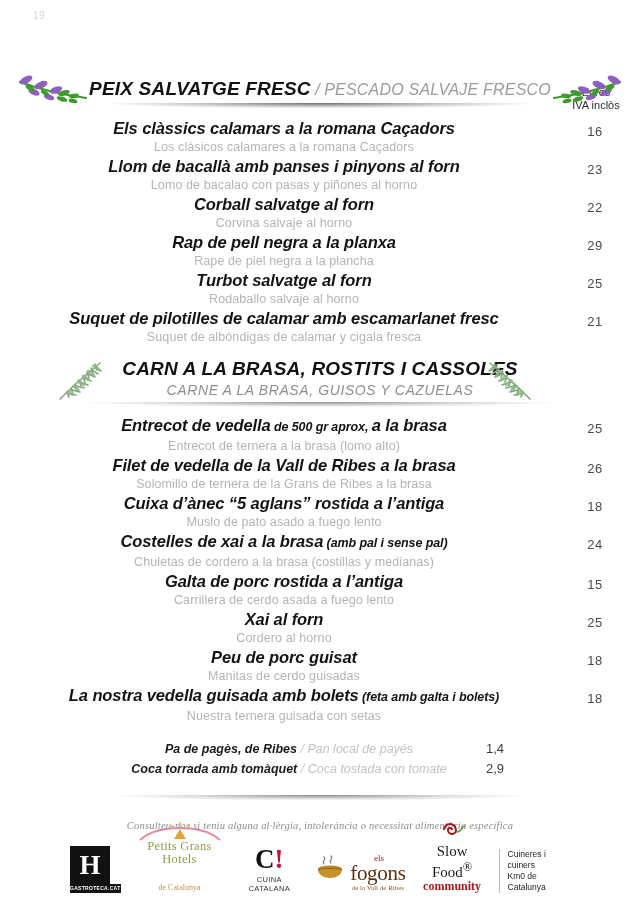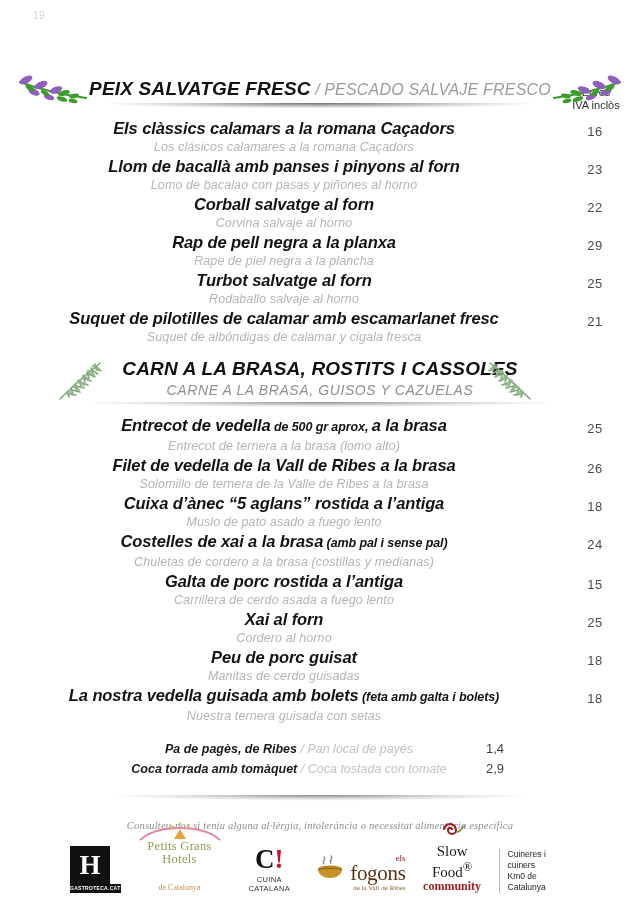--- a/index.html
+++ b/index.html
@@ -111,21 +111,20 @@
   .dish-ca .note {
     font-size: 12.5px;
     font-weight: bold;
     font-style: italic;
   }
   .dish-es {
     font-size: 12.5px;
     line-height: 17px;
     color: #b4b4b4;
     letter-spacing: 0.1px;
-    font-style: italic;
   }
   .price {
     position: absolute;
     right: 28px;
     top: 6px;
     width: 34px;
     text-align: center;
     font-size: 13px;
     color: #4a4a4a;
     letter-spacing: 0.4px;
@@ -242,21 +241,21 @@
   .logo-cc .cc-mark .bang { color: #c8102e; }
   .logo-cc .cc-sub {
     font-size: 7.5px;
     color: #333;
     letter-spacing: 0.4px;
     margin-top: 2px;
   }
 
   
   .logo-fogons { display: flex; align-items: center; gap: 3px; }
-  .logo-fogons .ftext { text-align: right; }
+  .logo-fogons .ftext { text-align: center; }
   .logo-fogons .f-els {
     font-family: "Liberation Serif", serif;
     font-size: 9px;
     color: #8a1a12;
     line-height: 9px;
     margin-left: 2px;
   }
   .logo-fogons .f-main {
     font-family: "Liberation Serif", serif;
     font-size: 21px;
@@ -455,21 +454,21 @@
   <div class="dishes" style="margin-top:7px;">
 
     <div class="dish">
       <div class="dish-ca"><span>Entrecot de vedella</span><span class="note"> de 500 gr aprox, </span><span>a la brasa</span></div>
       <div class="dish-es">Entrecot de ternera a la brasa (lomo alto)</div>
       <div class="price">25</div>
     </div>
 
     <div class="dish">
       <div class="dish-ca">Filet de vedella de la Vall de Ribes a la brasa</div>
-      <div class="dish-es">Solomillo de ternera de la Valle de Ribes a la brasa</div>
+      <div class="dish-es">Solomillo de ternera de la Grans de Ribes a la brasa</div>
       <div class="price">26</div>
     </div>
 
     <div class="dish">
       <div class="dish-ca">Cuixa d’ànec “5 aglans” rostida a l’antiga</div>
       <div class="dish-es">Muslo de pato asado a fuego lento</div>
       <div class="price">18</div>
     </div>
 
     <div class="dish">

